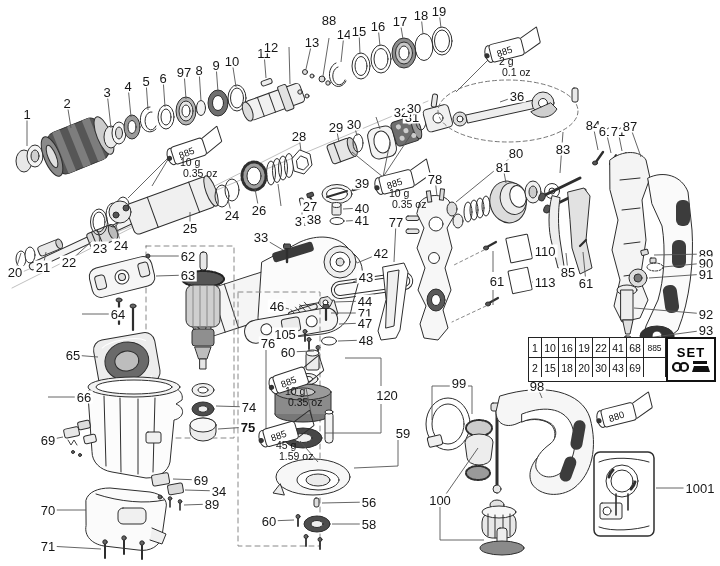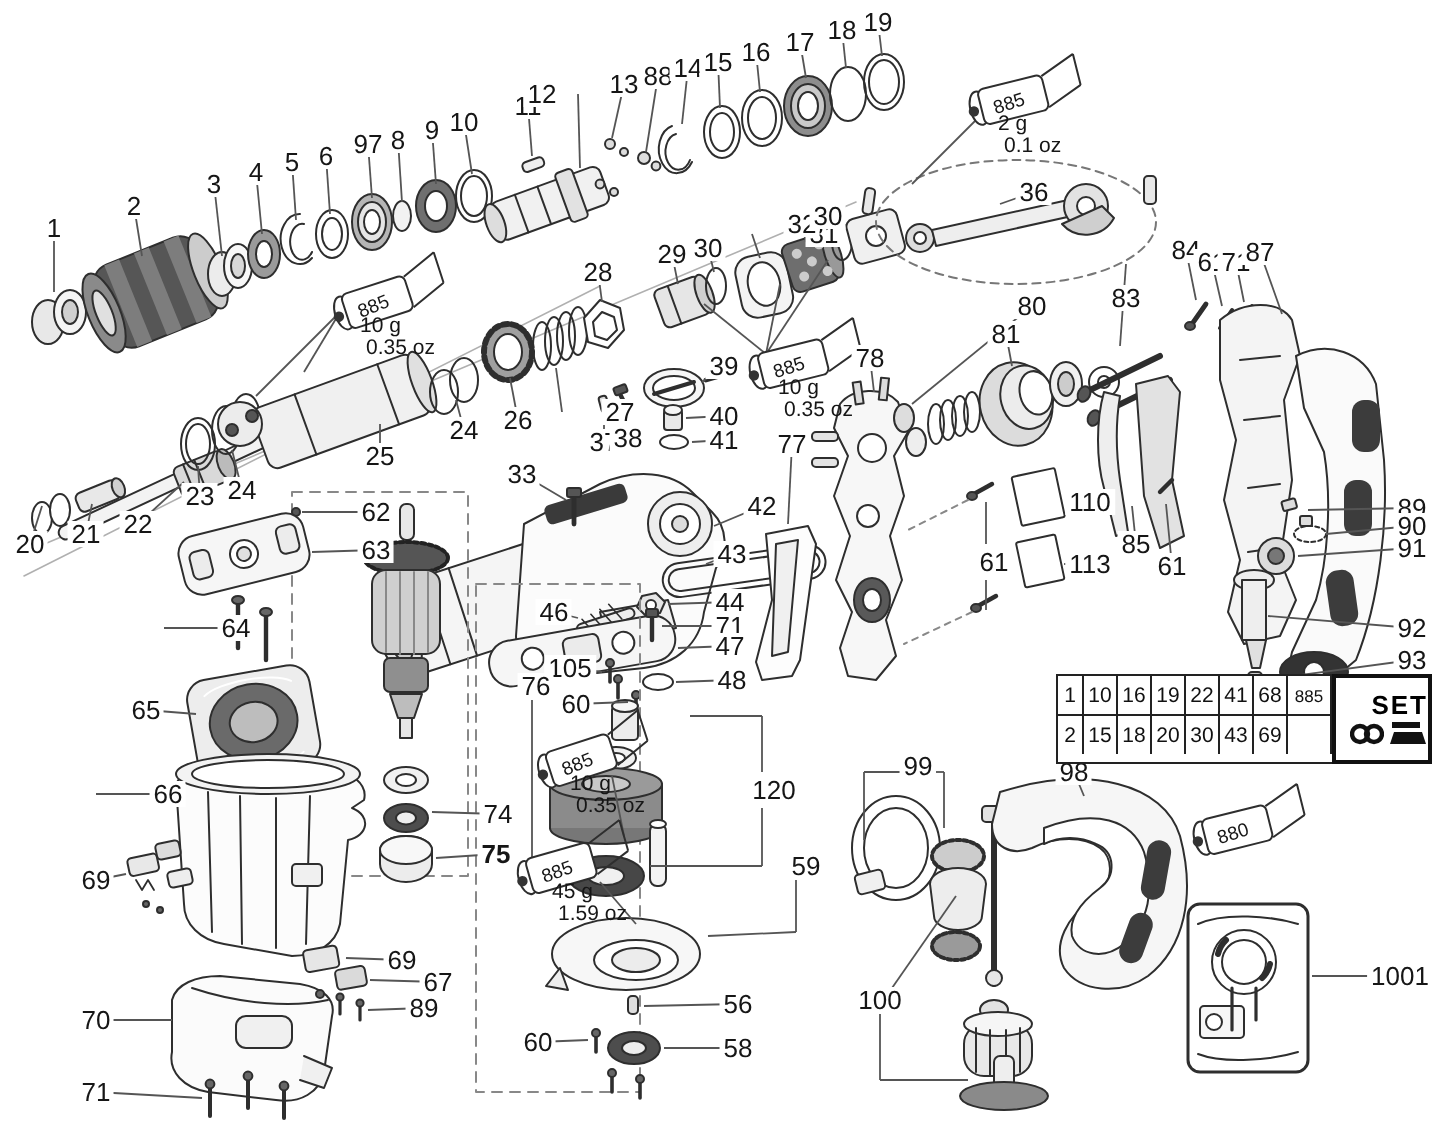--- a/index.html
+++ b/index.html
@@ -9,21 +9,21 @@
   #labels{position:absolute;left:0;top:0;width:720px;height:566px}
   .plabel{position:absolute;transform:translate(-50%,-50%);font-size:13px;color:#161616;
           background:#ffffff;padding:0 2px;line-height:1;white-space:nowrap}
   #table-107{position:absolute;left:528px;top:337px;display:flex;align-items:stretch}
   .grid{display:grid;grid-template-columns:13px 17px 17px 17px 17px 17px 17px 22px;
         grid-auto-rows:20px;border-left:1px solid #222;border-bottom:1px solid #222;background:#fff}
   .cell{display:flex;align-items:center;justify-content:center;font-size:10.5px;color:#111;
         border-right:1px solid #222;border-top:1px solid #222}
   .cell.small{font-size:8.5px}
   .setbox{width:46px;height:41px;border:2px solid #111;margin-left:0px;background:#fff;
-          display:flex;flex-direction:column;align-items:flex-end;justify-content:center}
+          display:flex;flex-direction:column;align-items:center;justify-content:center}
   .setbox .t{font-weight:bold;font-size:13px;letter-spacing:1px;line-height:1}
   .setbox .icons{display:flex;gap:3px;align-items:center;margin-top:1px}
 </style>
 </head>
 <body>
 
 <div id="stage">
 
   <svg id="art" viewBox="0 0 720 566" xmlns="http://www.w3.org/2000/svg">
     <g stroke="#2e2e2e" stroke-width="1" fill="none" stroke-linecap="round" stroke-linejoin="round">
@@ -723,21 +723,21 @@
       <div class="plabel" style="left: 128px; top: 86px;">4</div>
       <div class="plabel" style="left: 146px; top: 81px;">5</div>
       <div class="plabel" style="left: 163px; top: 78px;">6</div>
       <div class="plabel" style="left: 184px; top: 72px;">97</div>
       <div class="plabel" style="left: 199px; top: 70px;">8</div>
       <div class="plabel" style="left: 216px; top: 65px;">9</div>
       <div class="plabel" style="left: 232px; top: 61px;">10</div>
       <div class="plabel" style="left: 264px; top: 53px;">11</div>
       <div class="plabel" style="left: 271px; top: 47px;">12</div>
       <div class="plabel" style="left: 312px; top: 42px;">13</div>
-      <div class="plabel" style="left: 329px; top: 38px;">88</div>
+      <div class="plabel" style="left: 329px; top: 20px;">88</div>
       <div class="plabel" style="left: 344px; top: 34px;">14</div>
       <div class="plabel" style="left: 359px; top: 31px;">15</div>
       <div class="plabel" style="left: 378px; top: 26px;">16</div>
       <div class="plabel" style="left: 400px; top: 21px;">17</div>
       <div class="plabel" style="left: 421px; top: 15px;">18</div>
       <div class="plabel" style="left: 439px; top: 11px;">19</div>
       <div class="plabel" style="left: 299px; top: 136px;">28</div>
       <div class="plabel" style="left: 336px; top: 127px;">29</div>
       <div class="plabel" style="left: 354px; top: 124px;">30</div>
       <div class="plabel" style="left: 376px; top: 117px; margin-left: 36px;">31</div>
@@ -770,21 +770,21 @@
       <div class="plabel" style="left: 288px; top: 352px;">60</div>
       <div class="plabel" style="left: 188px; top: 256px;">62</div>
       <div class="plabel" style="left: 188px; top: 275px;">63</div>
       <div class="plabel" style="left: 82px; top: 314px; margin-left: 36px;">64</div>
       <div class="plabel" style="left: 73px; top: 355px;">65</div>
       <div class="plabel" style="left: 48px; top: 397px; margin-left: 36px;">66</div>
       <div class="plabel" style="left: 48px; top: 440px;">69</div>
       <div class="plabel" style="left: 48px; top: 510px;">70</div>
       <div class="plabel" style="left: 48px; top: 546px;">71</div>
       <div class="plabel" style="left: 201px; top: 480px;">69</div>
-      <div class="plabel" style="left: 219px; top: 491px;">67</div>
+      <div class="plabel" style="left: 219px; top: 491px;">34</div>
       <div class="plabel" style="left: 212px; top: 504px;">89</div>
       <div class="plabel" style="left: 249px; top: 407px;">74</div>
       <div class="plabel" style="left: 248px; top: 427px; font-weight: bold;">75</div>
       <div class="plabel" style="left: 268px; top: 343px;">76</div>
       <div class="plabel" style="left: 387px; top: 395px;">120</div>
       <div class="plabel" style="left: 403px; top: 433px;">59</div>
       <div class="plabel" style="left: 369px; top: 502px;">56</div>
       <div class="plabel" style="left: 369px; top: 524px;">58</div>
       <div class="plabel" style="left: 269px; top: 521px;">60</div>
       <div class="plabel" style="left: 396px; top: 222px;">77</div>

